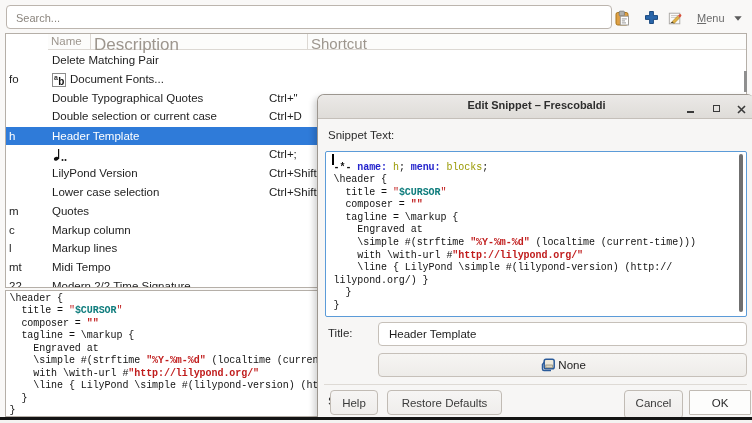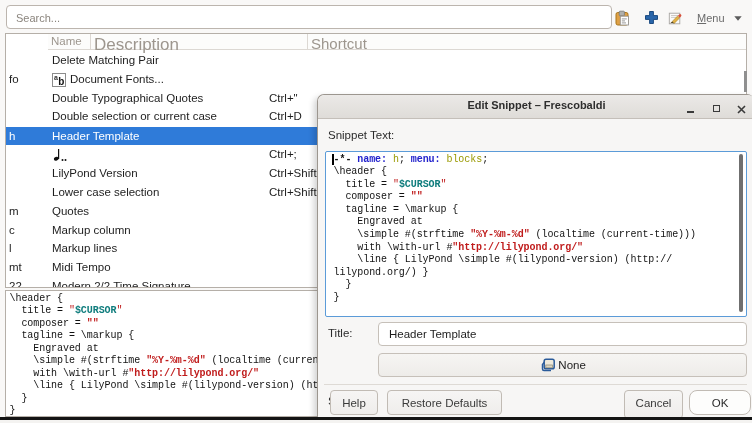--- a/index.html
+++ b/index.html
@@ -152,21 +152,21 @@
     <div class="abs" style="left:395px; top:10px; width:7px; height:7px; border:1.5px solid #3a3a3a;"></div>
     <svg class="abs" style="left:419px; top:10px;" width="9" height="9" viewBox="0 0 9 9">
       <path d="M1 1 L8 8 M8 1 L1 8" stroke="#3a3a3a" stroke-width="1.6"></path>
     </svg>
   </div>
 
   <div class="abs" style="left:10px; top:34px; font-size:11.5px; color:#2b2b2b;">Snippet Text:</div>
 
   <div class="abs mono" style="left:6.5px; top:55.5px; width:422.5px; height:166px; background:#ffffff; border:1.5px solid #5b9bd8; border-radius:2px; line-height:12.6px; overflow:hidden;">
     <div style="position:absolute; left:6px; top:2.5px; width:2px; height:11px; background:#000;"></div>
-    <div style="padding:2px 0 0 8px; white-space:normal;">
+    <div style="padding:2px 0 0 8px; white-space:normal;margin-top:8px;">
 <div><b>-*-</b> <span class="kw">name:</span> <span class="val">h</span>; <span class="kw">menu:</span> <span class="val">blocks</span>;</div>
 <div>\header {</div>
 <div>  title = <span class="q">"</span><span class="var">$CURSOR</span><span class="q">"</span></div>
 <div>  composer = <span class="str">""</span></div>
 <div>  tagline = \markup {</div>
 <div>    Engraved at</div>
 <div>    \simple #(strftime <span class="str">"%Y-%m-%d"</span> (localtime (current-time)))</div>
 <div>    with \with-url #<span class="str">"http://lilypond.org/"</span></div>
 <div>    \line { LilyPond \simple #(lilypond-version) (http://</div>
 <div>lilypond.org/) }</div>
@@ -192,17 +192,17 @@
       </svg>
       None
     </div>
   </div>
 
   <div class="abs" style="left:6px; top:289px; width:423px; height:1px; background:#dedad5;"></div>
 
   <div class="abs" style="left:12px; top:295px; width:48px; height:25px; background:linear-gradient(#f6f5f4,#efedeb); border:1px solid #c1bbb4; border-radius:4px; font-size:11.5px; color:#3a3a3a; text-align:center; line-height:24px;">Help</div>
   <div class="abs" style="left:69px; top:295px; width:115px; height:25px; background:linear-gradient(#f6f5f4,#efedeb); border:1px solid #c1bbb4; border-radius:4px; font-size:11.5px; color:#3a3a3a; text-align:center; line-height:24px;">Restore Defaults</div>
   <div class="abs" style="left:306px; top:295px; width:59px; height:29px; background:linear-gradient(#f6f5f4,#efedeb); border:1px solid #c1bbb4; border-radius:4px; font-size:11.5px; color:#3a3a3a; text-align:center; line-height:24px;">Cancel</div>
-  <div class="abs" style="left:371px; top:295px; width:62px; height:25px; background:#fdfdfc; border:1px solid #c1bbb4; border-radius:8px; font-size:11.5px; color:#2b2b2b; text-align:center; line-height:24px;">OK</div>
+  <div class="abs" style="left:371px; top:295px; width:62px; height:25px; background:#fdfdfc; border:1px solid #c1bbb4; border-radius:1px; font-size:11.5px; color:#2b2b2b; text-align:center; line-height:24px;">OK</div>
 </div>
 
 <div class="abs" style="left:0; top:417px; width:752px; height:3px; background:#141414;"></div>
 <div class="abs" style="left:0; top:420px; width:752px; height:3px; background:#f4f3f1;"></div>
 
 </body></html>

